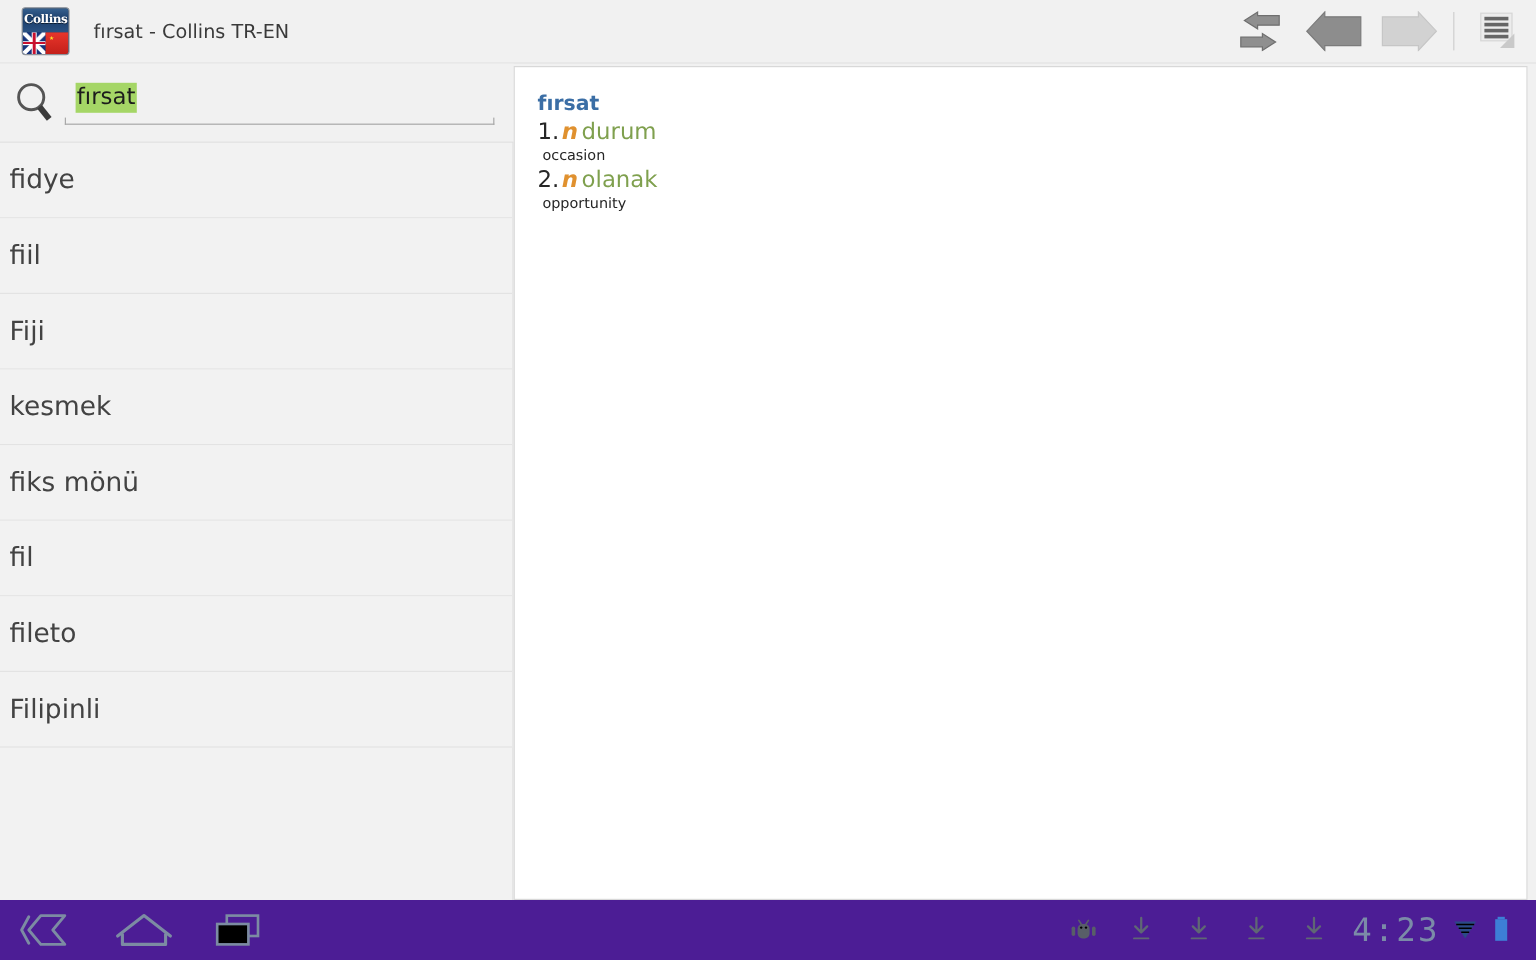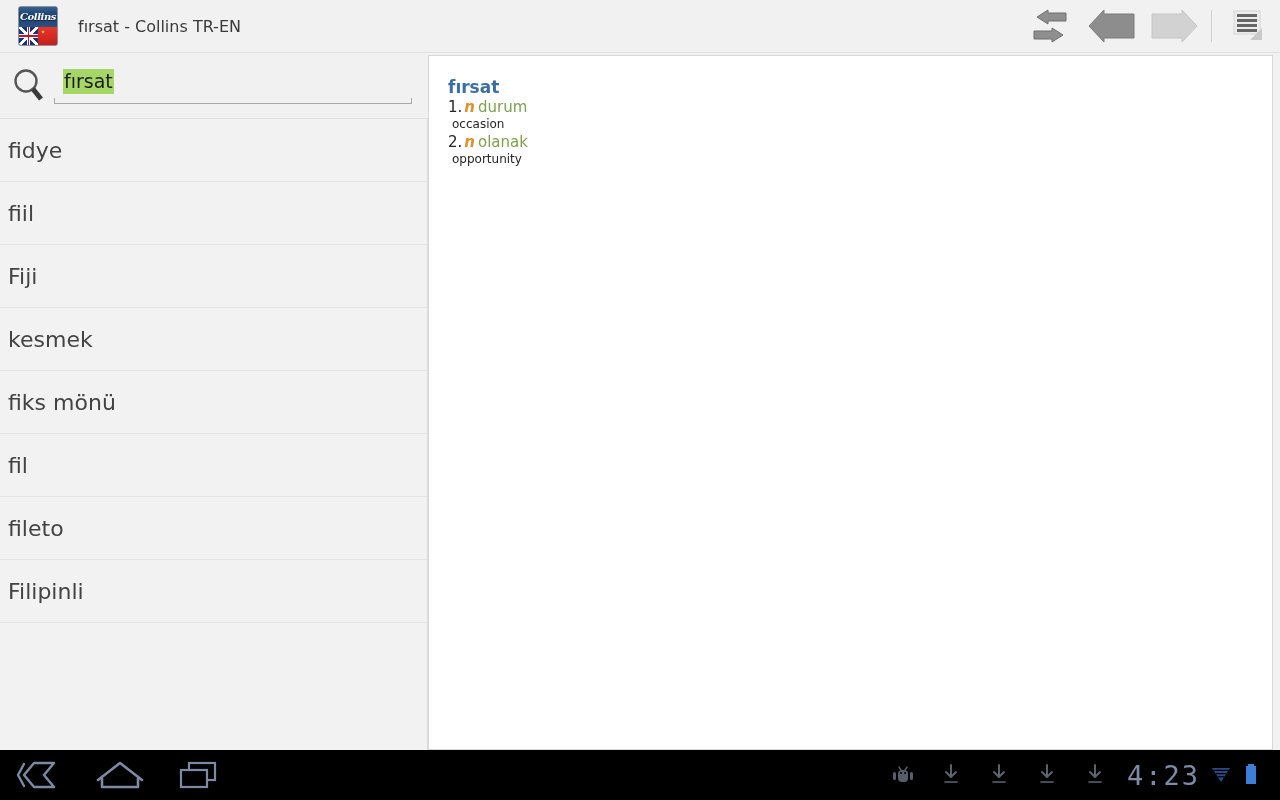--- a/index.html
+++ b/index.html
@@ -39,21 +39,21 @@
     overflow: hidden;
     border: 1px solid #8d939b;
     box-sizing: border-box;
     background: #1d3c61;
     flex: 0 0 auto;
   }
   .app-icon .ic-top {
     position: absolute;
     left: 0; top: 0; width: 100%; height: 52%;
     background: linear-gradient(180deg, #37618f 0%, #1b3e6b 45%, #2b5283 100%);
-    display: flex; align-items: center; justify-content: center; font-style: italic;
+    display: flex; align-items: center; justify-content: center;
   }
   .app-icon .ic-top span {
     color: #ffffff;
     font-family: "DejaVu Serif", serif;
     font-weight: bold;
     font-size: 10px;
     letter-spacing: -0.4px;
     line-height: 1;
     text-shadow: 0 1px 0 rgba(0,0,0,0.55);
   }
@@ -215,21 +215,21 @@
     padding: 20px 0 0 19px;
   }
   .def-headword {
     font-size: 17px;
     font-weight: bold;
     color: #3b6ea5;
     font-family: "DejaVu Sans", sans-serif;
     line-height: 1.3;
   }
   .sense-line {
-    font-size: 15px;
+    font-size: 19px;
     line-height: 1.28;
     color: #262626;
     font-family: "DejaVu Sans", sans-serif;
     white-space: nowrap;
   }
   .sense-num { color: #262626; }
   .sense-pos {
     color: #e0912f;
     font-style: italic;
     font-weight: bold;
@@ -243,21 +243,21 @@
     padding-left: 4px;
     font-family: "DejaVu Sans", sans-serif;
     white-space: nowrap;
   }
 
   
   .sysbar {
     position: absolute;
     left: 0; bottom: 0;
     width: 1280px; height: 50px;
-    background: #000000;
+    background: #4c1d95;
     display: flex;
     align-items: flex-end;
   }
   .nav-btn {
     width: 80px; height: 50px;
     display: flex; align-items: center; justify-content: center;
     cursor: pointer;
   }
   .sys-right {
     margin-left: auto;

